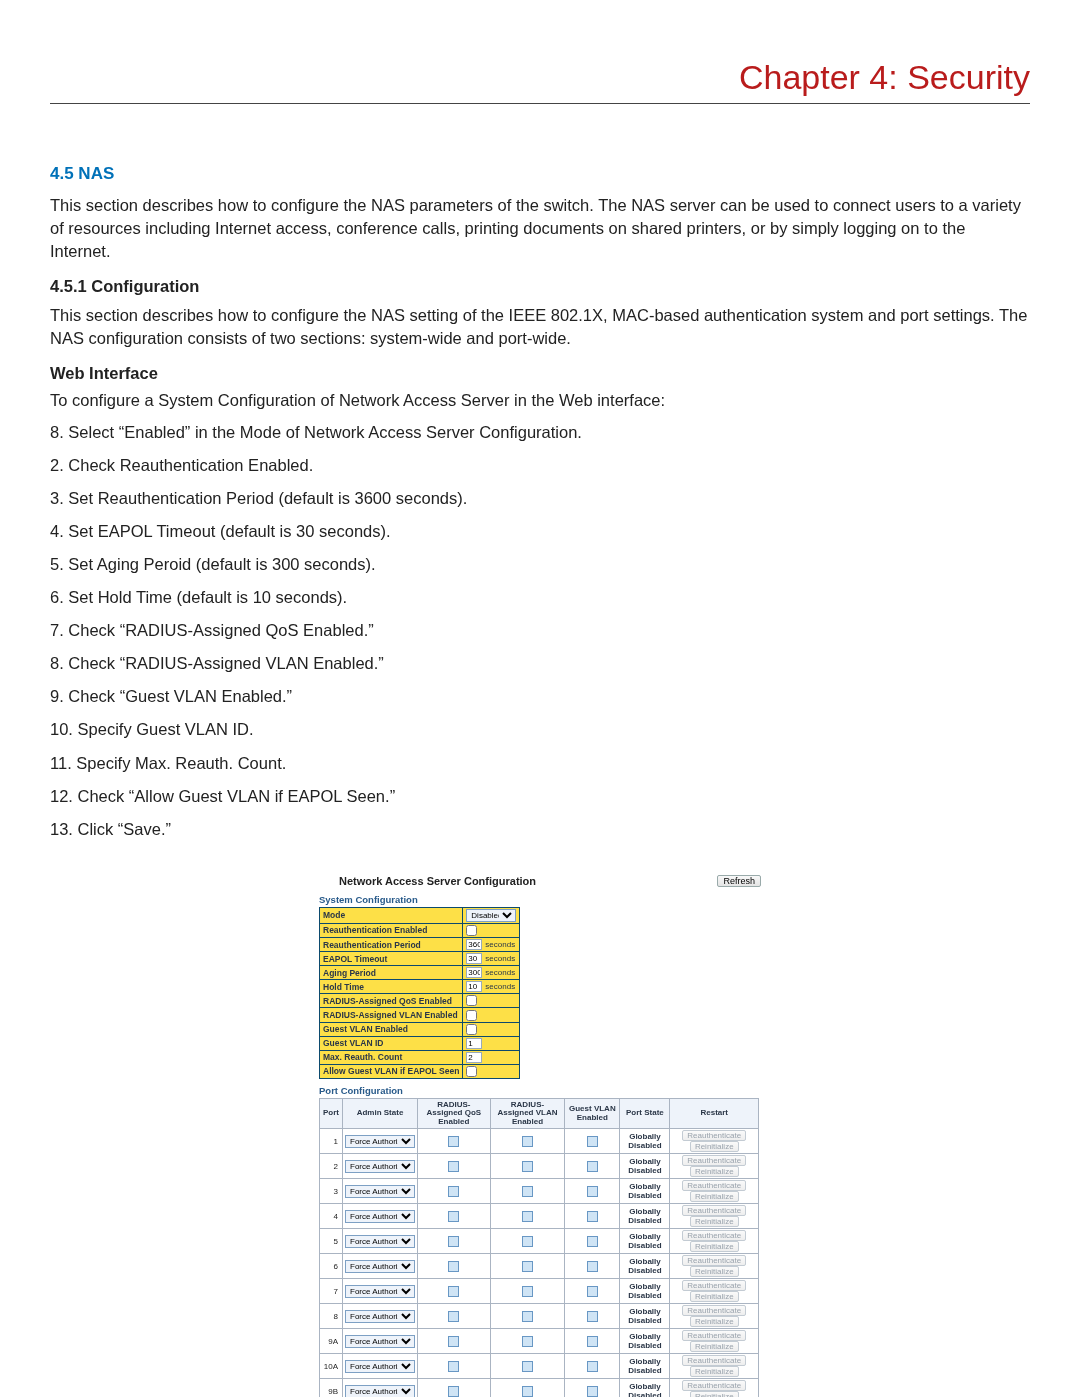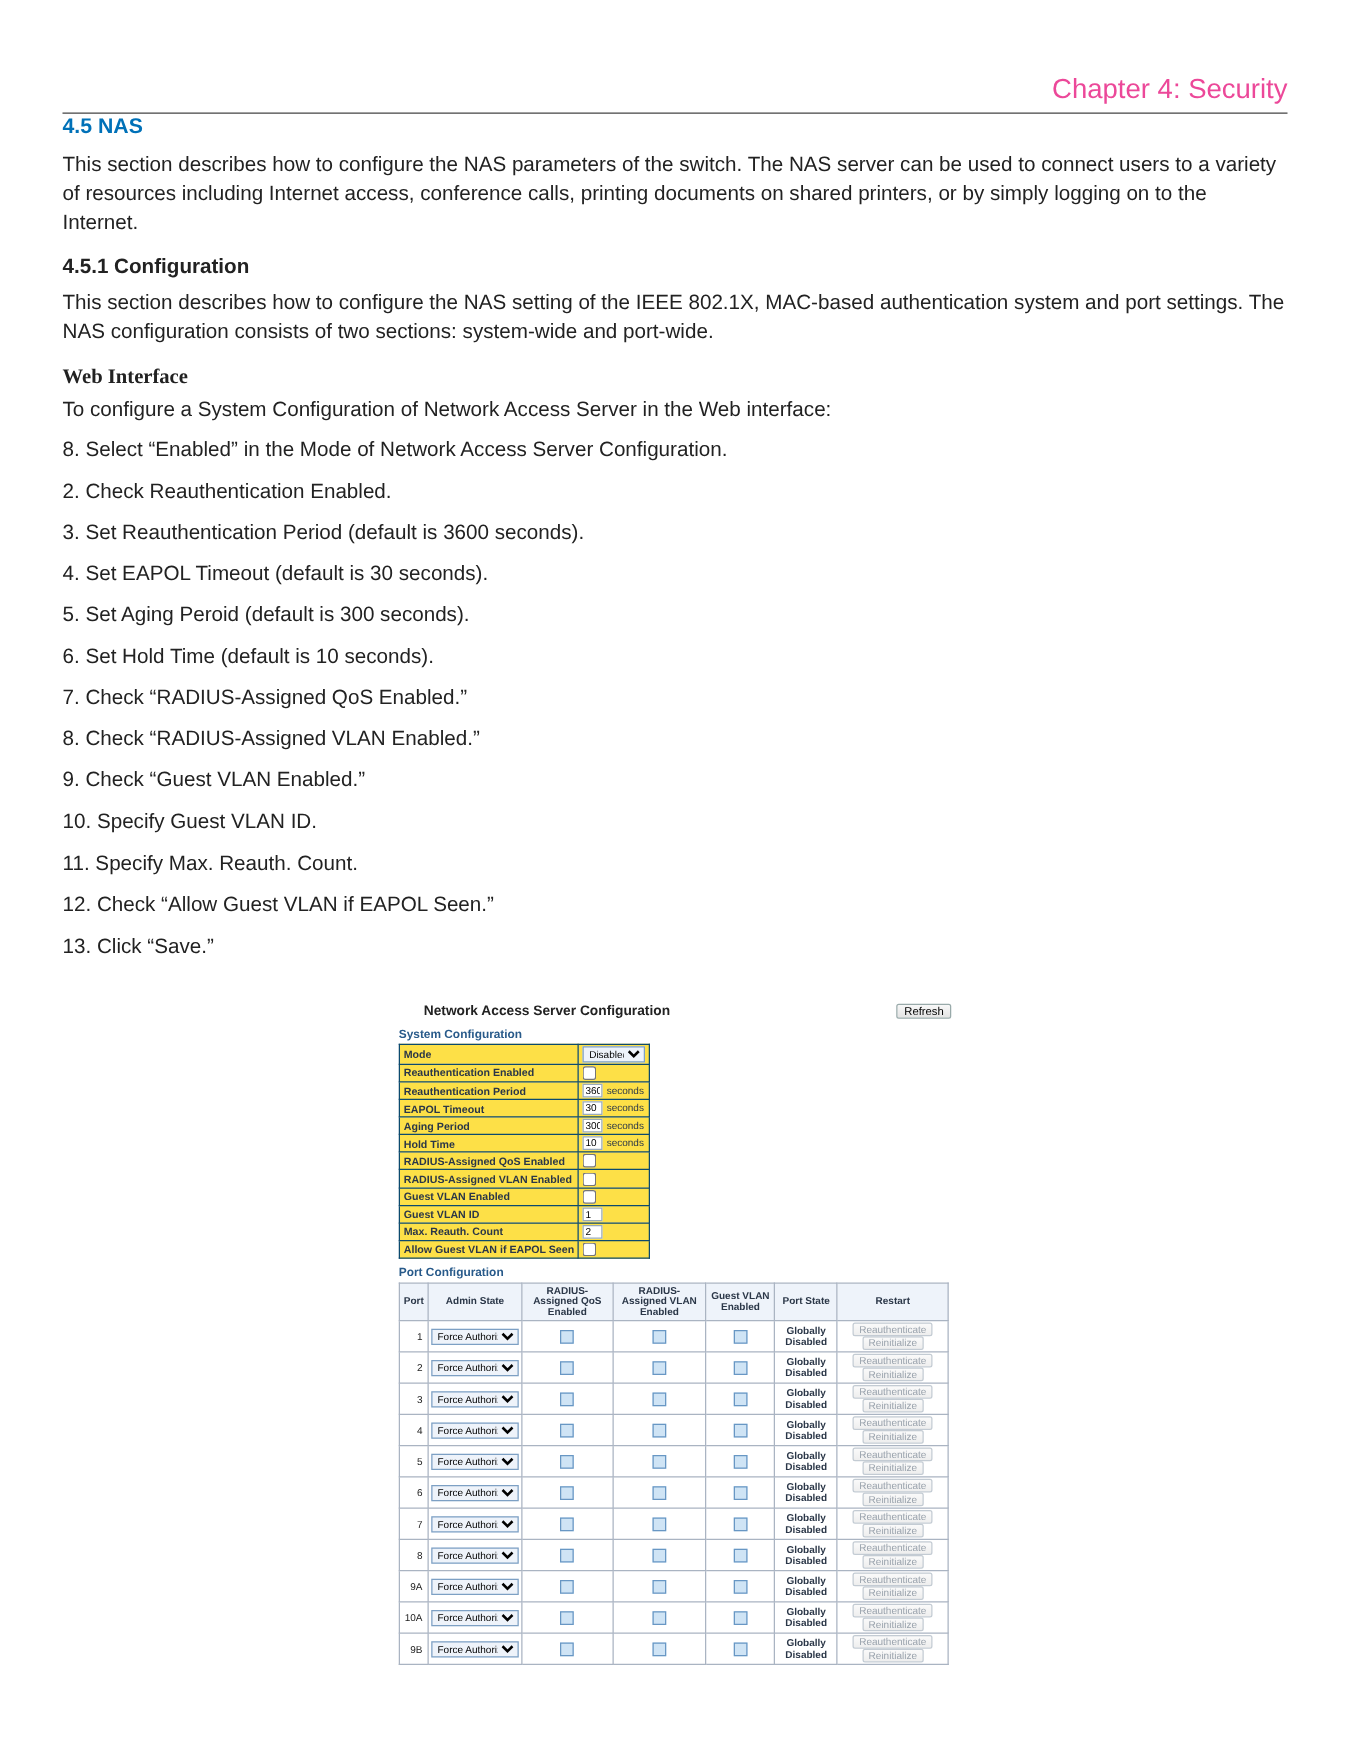--- a/index.html
+++ b/index.html
@@ -8,25 +8,26 @@
       background: #fff;
       width: 1080px;
       margin: 0 auto;
       color: #222;
     }
     .page {
       padding: 58px 50px 30px 50px;
     }
     .chapter-header {
       text-align: right;
-      font-size: 22px;
+      font-size: 34px;
       font-weight: 400;
-      color: #ec4899;
+      color: #b91c1c;
       border-bottom: 1.5px solid #444;
       padding-bottom: 6px;
+      margin-bottom: 60px;
     }
     .section-title {
       color: #0071b8;
       font-size: 17px;
       font-weight: 600;
       margin-bottom: 10px;
     }
     .body-text {
       font-size: 16.5px;
       line-height: 1.4;
@@ -36,21 +37,20 @@
       font-size: 16.5px;
       font-weight: 700;
       margin-bottom: 8px;
       margin-top: 6px;
     }
     .subtitle {
       font-size: 16.5px;
       font-weight: 600;
       margin-top: 10px;
       margin-bottom: 6px;
-      font-family: Liberation Serif, serif;
     }
     .steps div {
       font-size: 16.5px;
       line-height: 1.4;
       margin-bottom: 10px;
     }
 
     
     .figure-wrap {
       margin-top: 30px;

